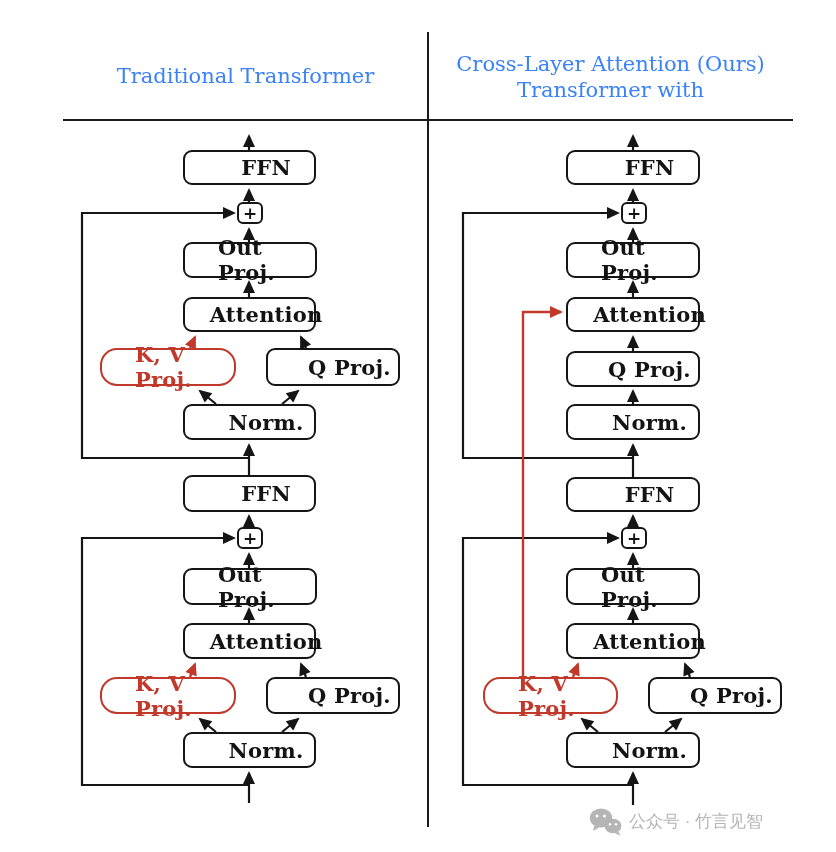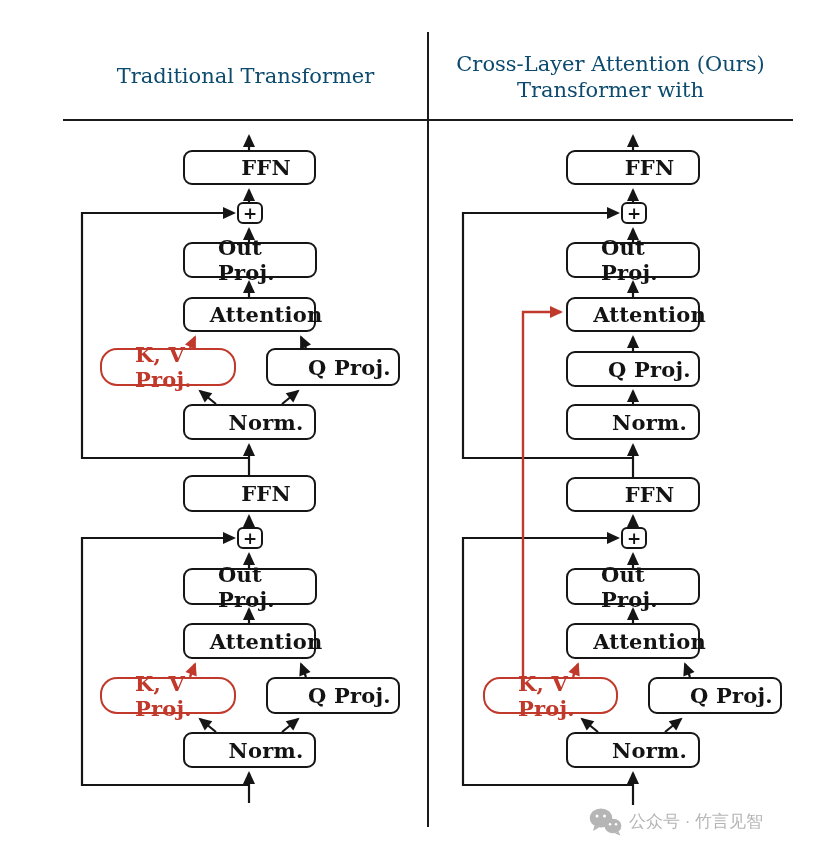--- a/index.html
+++ b/index.html
@@ -6,21 +6,21 @@
     --accent-red:#c0392b;
     --ink:#151515;
     --wm-gray:#b5b5b5;
   }
   html,body{margin:0;padding:0;background:#fff;}
   #canvas{
     position:relative;width:836px;height:852px;background:#ffffff;overflow:hidden;
     font-family:"DejaVu Serif","Liberation Serif",serif;
   }
   .title{
-    position:absolute;color:#0c4a6e;font-size:21px;text-align:center;line-height:26px;
+    position:absolute;color:#3b82f6;font-size:21px;text-align:center;line-height:26px;
   }
   .rule-h{position:absolute;background:#1b1b1b;}
   .rule-v{position:absolute;background:#1b1b1b;}
   svg.wires{position:absolute;left:0;top:0;pointer-events:none;}
   svg.wires line, svg.wires polyline{stroke:var(--ink);stroke-width:2.2;fill:none;}
   svg.wires .red-line{stroke:var(--accent-red);stroke-width:2.4;}
   .node{
     position:absolute;box-sizing:border-box;background:#fff;
     border:2.6px solid var(--ink);border-radius:9px;
     display:flex;align-items:center;justify-content:center;

